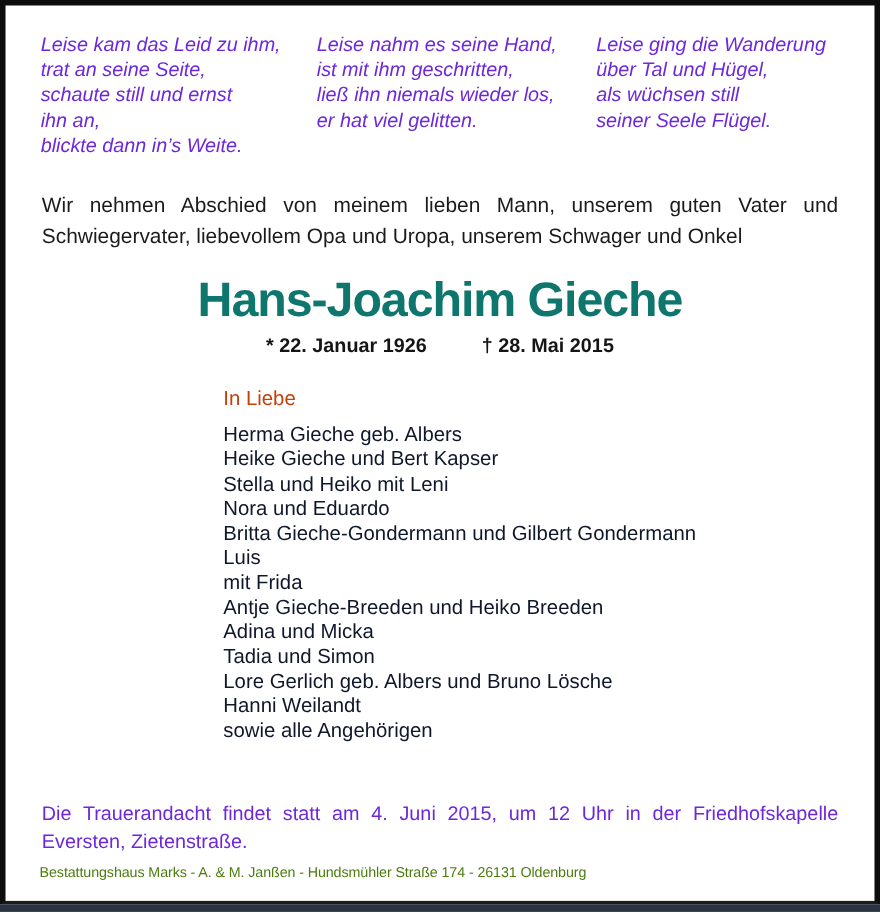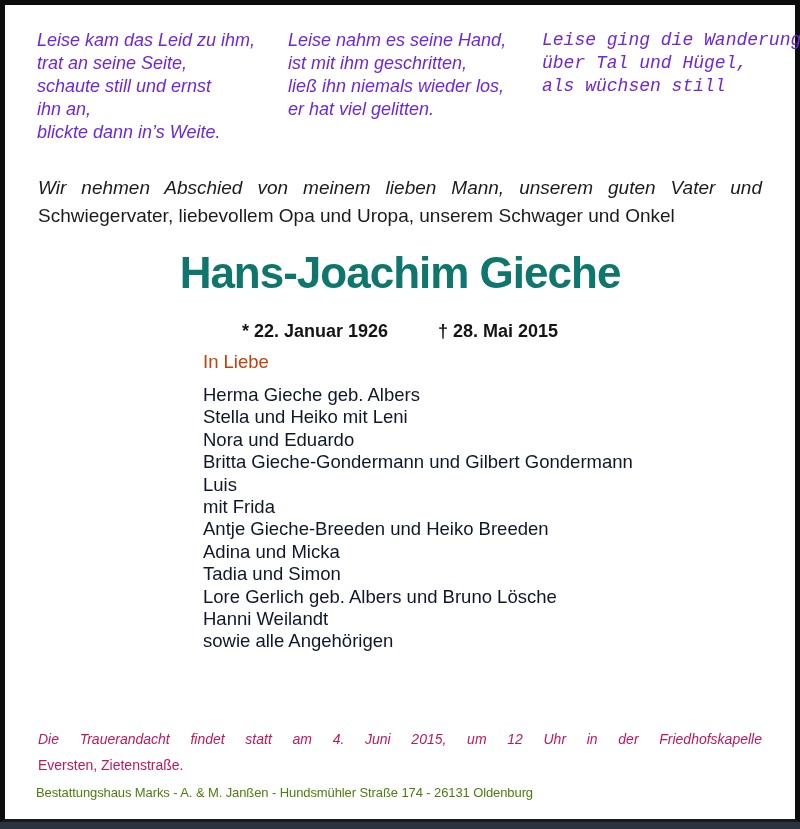--- a/index.html
+++ b/index.html
@@ -25,59 +25,59 @@
   
   .poem{
     position:absolute;top:29px;
     font-style:italic;
     font-size:18px;line-height:23px;
     color:#6d28d9;
     white-space:nowrap;
   }
   .poem-1{left:37px;}
   .poem-2{left:288px;}
-  .poem-3{left:542px;font-family:Liberation Mono, monospace;}
+  .poem-3{left:542px;}
   
   .intro{
     position:absolute;left:38px;top:174px;width:724px;
     font-size:19px;line-height:28px;color:#1b1b1b;
   }
-  .justify-full{text-align:justify;text-align-last:justify;font-style:italic;}
+  .justify-full{text-align:justify;text-align-last:justify;}
   
   .name-block{
     position:absolute;left:38px;top:248px;width:724px;
     text-align:center;
   }
   .deceased-name{
     font-size:44px;font-weight:bold;letter-spacing:-1px;
     color:#0f766e;line-height:50px;
   }
   .dates{
-    margin-top:23px;
+    margin-top:6px;
     display:flex;justify-content:center;gap:50px;
     font-size:18px;font-weight:bold;color:#151515;
   }
   
   .salutation{
     position:absolute;left:203px;top:351px;
     font-size:18.5px;color:#c2410c;
   }
   .mourners{
     position:absolute;left:203px;top:384px;
     font-size:18.5px;line-height:22.4px;color:#0f172a;
     white-space:nowrap;
   }
   
   .address{
     position:absolute;left:38px;top:695px;
     font-size:18.5px;color:#1b1b1b;
   }
   .service{
     position:absolute;left:38px;top:726px;width:724px;
-    font-size:14px;line-height:26px;color:#be185d;
+    font-size:18px;line-height:26px;color:#6d28d9;
   }
   .footer-line{
     position:absolute;left:36px;top:785px;
     font-size:13px;letter-spacing:-0.1px;color:#4d7c0f;
   }
 </style>
 </head>
 <body>
 
 <div class="page">
@@ -96,39 +96,41 @@
     <div>Leise nahm es seine Hand,</div>
     <div>ist mit ihm geschritten,</div>
     <div>ließ ihn niemals wieder los,</div>
     <div>er hat viel gelitten.</div>
   </div>
 
   <div class="poem poem-3">
     <div>Leise ging die Wanderung</div>
     <div>über Tal und Hügel,</div>
     <div>als wüchsen still</div>
+    <div>seiner Seele Flügel.</div>
   </div>
 
   <div class="intro">
     <div class="justify-full">Wir nehmen Abschied von meinem lieben Mann, unserem guten Vater und</div>
     <div>Schwiegervater, liebevollem Opa und Uropa, unserem Schwager und Onkel</div>
   </div>
 
   <div class="name-block">
     <div class="deceased-name">Hans-Joachim Gieche</div>
     <div class="dates">
       <span>* 22. Januar 1926</span>
       <span>† 28. Mai 2015</span>
     </div>
   </div>
 
   <div class="salutation">In Liebe</div>
 
   <div class="mourners">
     <div>Herma Gieche geb. Albers</div>
+    <div>Heike Gieche und Bert Kapser</div>
     <div>Stella und Heiko mit Leni</div>
     <div>Nora und Eduardo</div>
     <div>Britta Gieche-Gondermann und Gilbert Gondermann</div>
     <div>Luis</div>
     <div>mit Frida</div>
     <div>Antje Gieche-Breeden und Heiko Breeden</div>
     <div>Adina und Micka</div>
     <div>Tadia und Simon</div>
     <div>Lore Gerlich geb. Albers und Bruno Lösche</div>
     <div>Hanni Weilandt</div>

